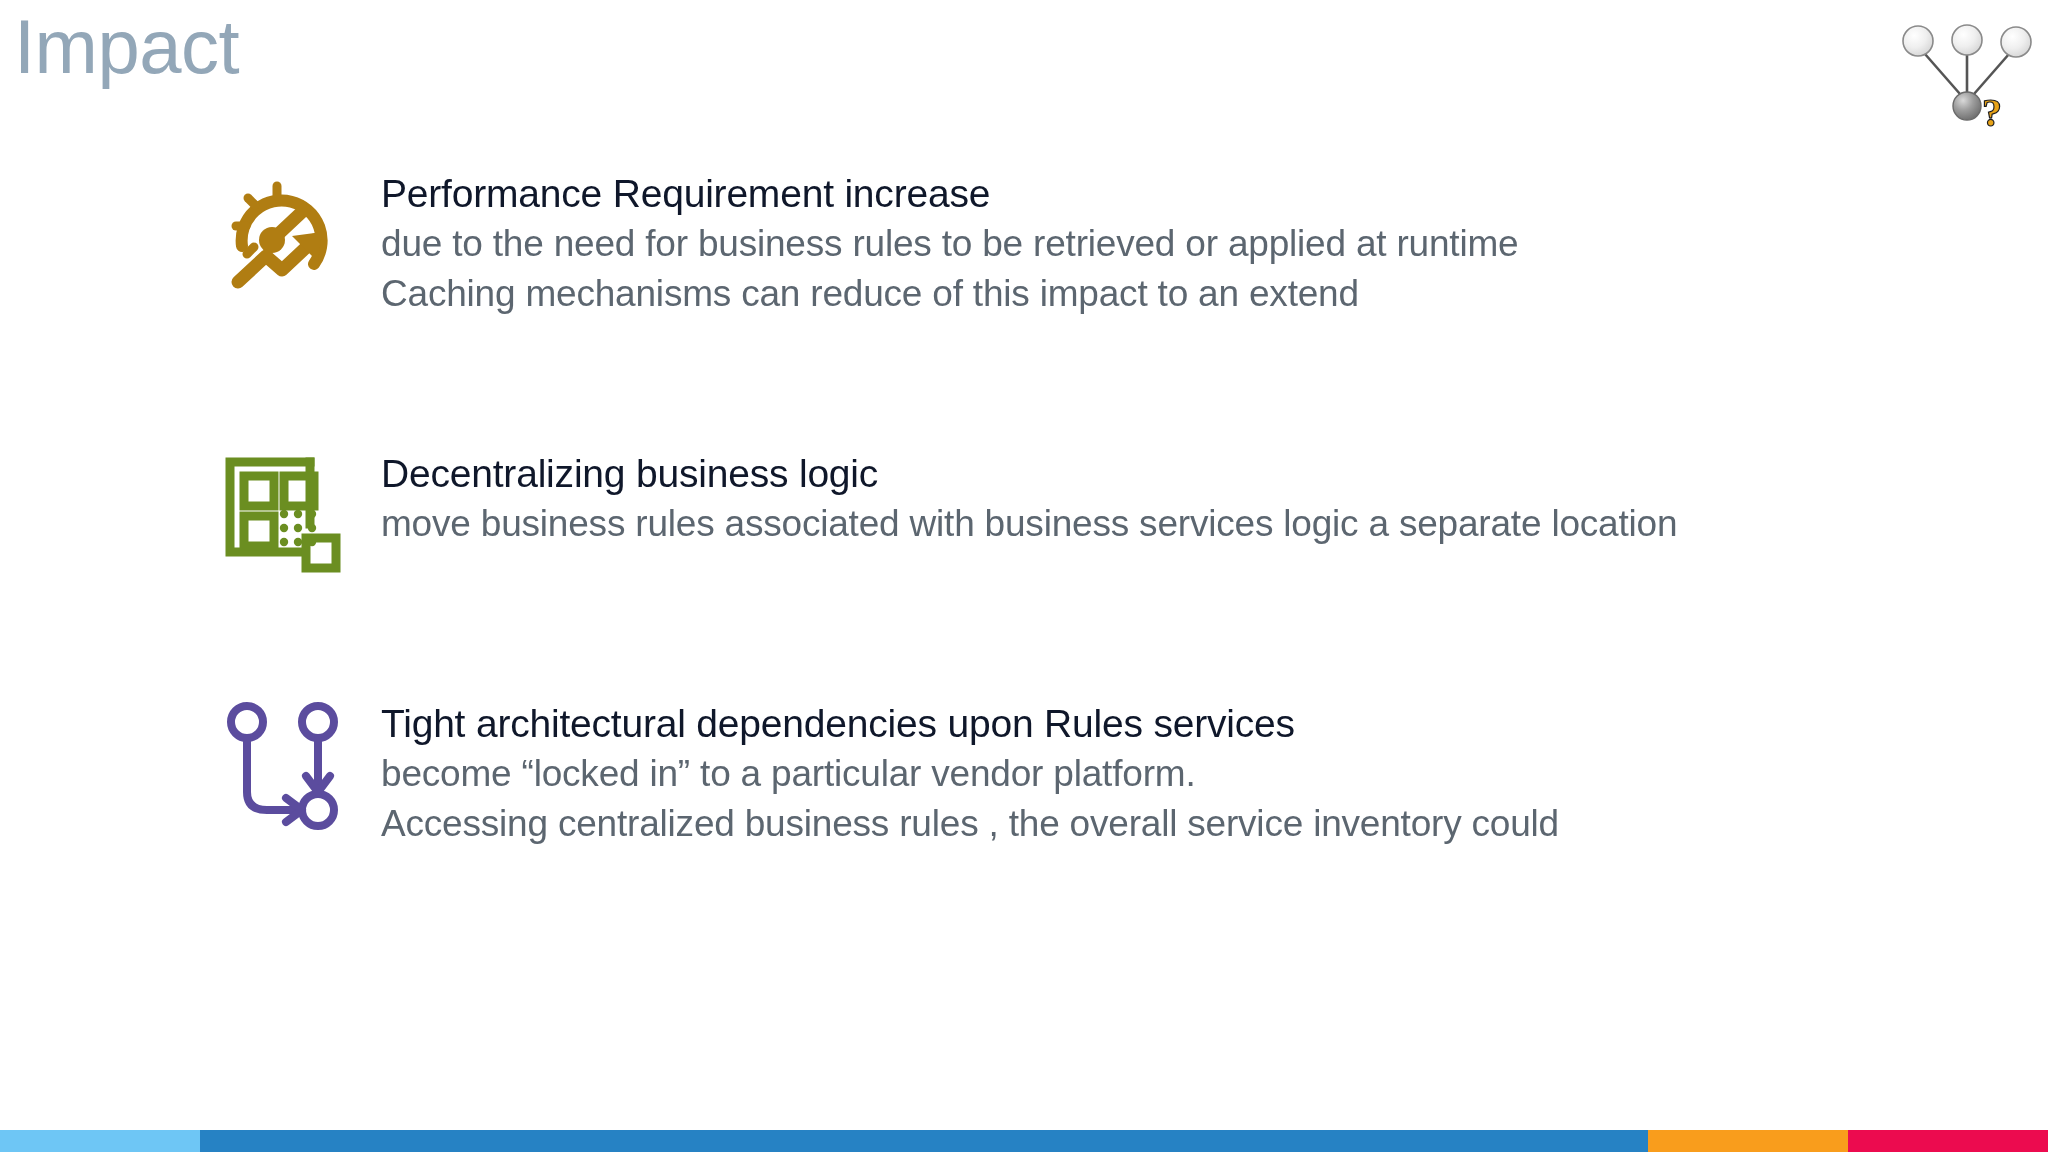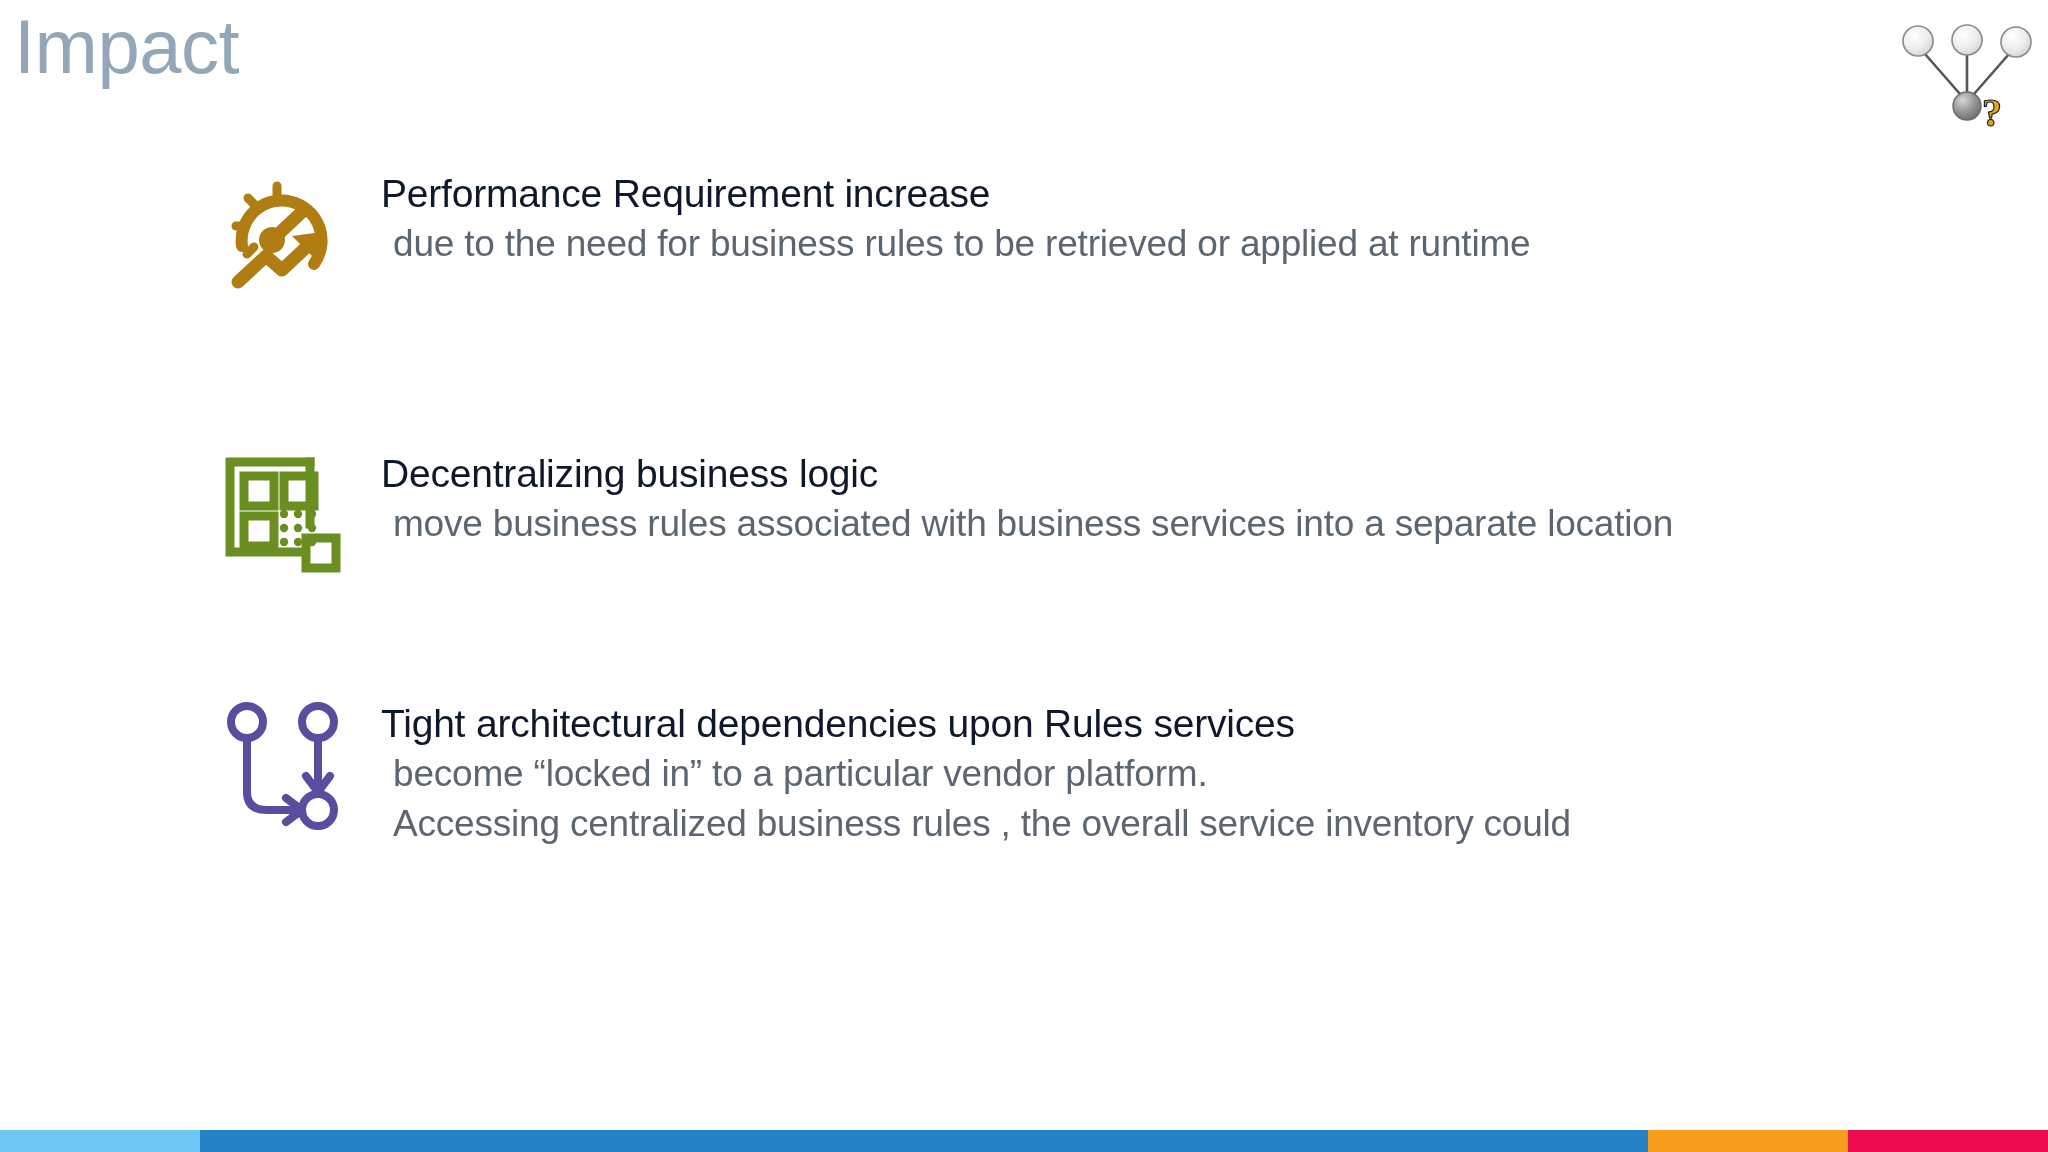--- a/index.html
+++ b/index.html
@@ -90,21 +90,20 @@
   }
 
   .row-line {
     font-family: "Liberation Sans", sans-serif;
     font-size: 37px;
     font-weight: 400;
     color: #5c6670;
     line-height: 1.36;
     letter-spacing: -0.2px;
     white-space: nowrap;
-    margin-left: 12px;
   }
 
   
   .bottom-bar {
     position: absolute;
     left: 0;
     bottom: 0;
     width: 2048px;
     height: 22px;
     display: flex;
@@ -167,20 +166,21 @@
           <path d="M 54 70 L 86 40" stroke="#b07d12" stroke-width="13" stroke-linecap="round" fill="none"></path>
           <circle cx="54" cy="70" r="13" fill="#b07d12"></circle>
 
           <path d="M 20 112 L 48 86 L 64 100 L 96 70" fill="none" stroke="#b07d12" stroke-width="13" stroke-linecap="round" stroke-linejoin="round"></path>
           <path d="M 74 66 L 104 62 L 100 92 Z" fill="#b07d12"></path>
         </svg>
       </div>
       <div class="row-text">
         <div class="row-head">Performance Requirement increase</div>
         <div class="row-line">due to the need for business rules to be retrieved or applied at runtime</div>
+        <div class="row-line">Caching mechanisms can reduce of this impact to an extend</div>
       </div>
     </div>
 
     <div class="row row-2">
       <div class="row-icon">
         <svg viewBox="0 0 120 120" width="120" height="120">
 
           <path d="M 88 8 L 8 8 L 8 98 L 78 98" fill="none" stroke="#6b8e21" stroke-width="9" stroke-linecap="square"></path>
           <path d="M 88 8 L 88 70" fill="none" stroke="#6b8e21" stroke-width="9" stroke-linecap="square"></path>
 
@@ -198,21 +198,21 @@
             <circle cx="62" cy="88" r="4.2"></circle>
               <circle cx="76" cy="88" r="4.2"></circle>
               <circle cx="90" cy="88" r="4.2"></circle>
           </g>
 
           <rect x="84" y="84" width="30" height="30" fill="none" stroke="#6b8e21" stroke-width="9"></rect>
         </svg>
       </div>
       <div class="row-text">
         <div class="row-head">Decentralizing business logic</div>
-        <div class="row-line">move business rules associated with business services into a separate location</div>
+        <div class="row-line">move business rules associated with business services logic a separate location</div>
       </div>
     </div>
 
     <div class="row row-3">
       <div class="row-icon">
         <svg viewBox="0 0 122 130" width="122" height="130">
           <g fill="none" stroke="#5b4c9e" stroke-width="8" stroke-linecap="round" stroke-linejoin="round">
 
             <circle cx="25" cy="22" r="16"></circle>
 

